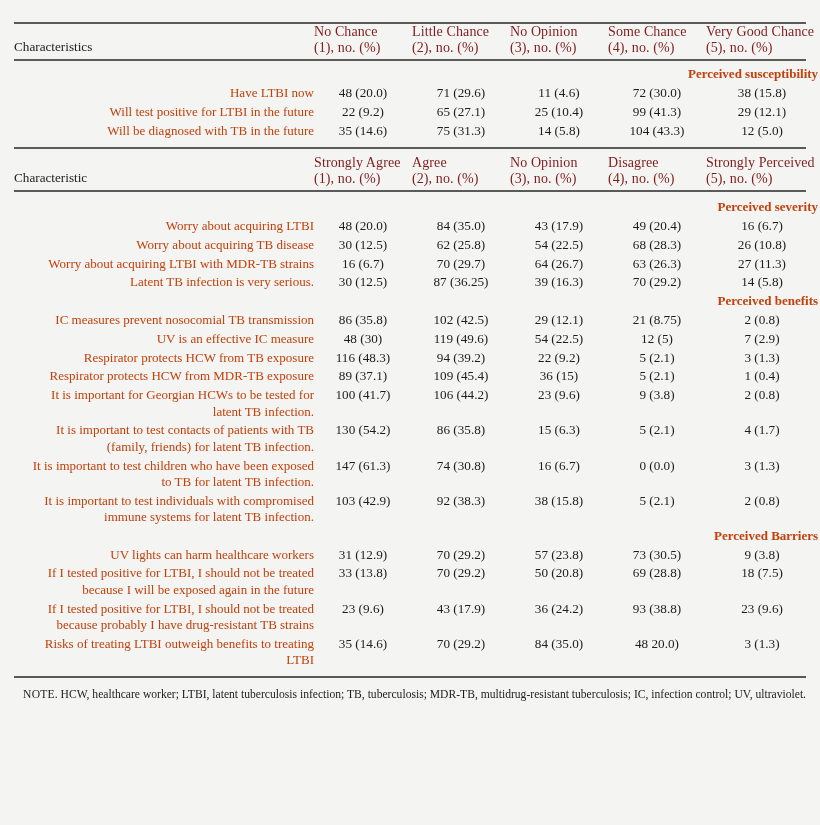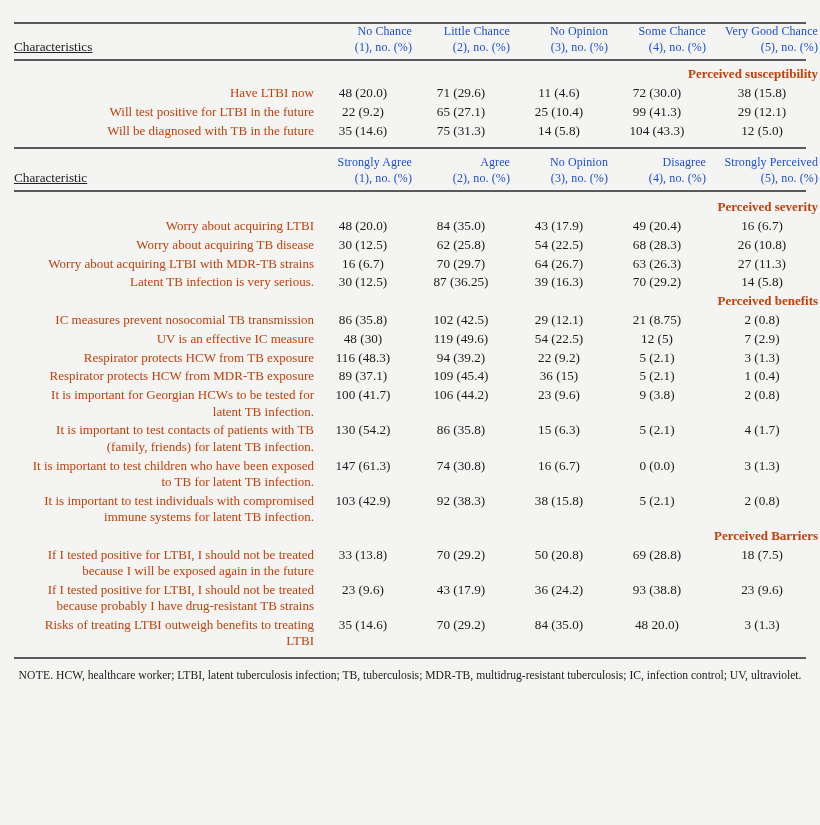--- a/index.html
+++ b/index.html
@@ -51,37 +51,36 @@
   }
   .rule-mid-thick {
     height: 0;
     border-top: 2.4px solid #5a5a5a;
     margin: 7px 0 0 0;
   }
 
   
   th.hd {
     font-weight: normal;
-    font-size: 12px;
+    font-size: 14px;
     line-height: 15.5px;
-    text-align: right;
+    text-align: left;
     vertical-align: bottom;
     padding: 0 0 2px 0;
     letter-spacing: 0.1px;
-    color: #1d4ed8;
+    color: #7f1d1d;
   }
   th.hd .l2 { display: block; }
   th.hd-label {
     font-weight: normal;
     font-size: 13.2px;
     text-align: left;
     vertical-align: bottom;
     padding: 0 0 2px 0;
     color: #222;
-    text-decoration: underline;
   }
 
   
   td.lbl {
     font-size: 13px;
     line-height: 16.4px;
     text-align: right;
     vertical-align: top;
     padding: 1.2px 0 1.2px 0;
     color: #c2410c;
@@ -108,21 +107,21 @@
     display: block;
     padding-left: 14px;
     text-indent: -14px;
   }
 
   .note {
     font-size: 11.6px;
     line-height: 16px;
     color: #1c1c1c;
     padding-top: 9px;
-    text-align: center;
+    text-align: right;
   }
   .note .nlabel {
     font-variant: small-caps;
     font-size: 11.6px;
     letter-spacing: 0.2px;
   }
 </style>
 </head>
 <body>
 
@@ -392,20 +391,30 @@
         <td class="num">38 (15.8)</td>
         <td class="num">5 (2.1)</td>
         <td class="num">2 (0.8)</td>
       </tr>
 
       <tr class="section">
         <td class="lbl" colspan="6">Perceived Barriers</td>
       </tr>
       <tr class="item">
         <td class="lbl">
+            <span class="hang">UV lights can harm healthcare workers</span>
+          </td>
+        <td class="num">31 (12.9)</td>
+        <td class="num">70 (29.2)</td>
+        <td class="num">57 (23.8)</td>
+        <td class="num">73 (30.5)</td>
+        <td class="num">9 (3.8)</td>
+      </tr>
+      <tr class="item">
+        <td class="lbl">
             <span class="hang">If I tested positive for LTBI, I should not be treated because I will be exposed again in the future</span>
           </td>
         <td class="num">33 (13.8)</td>
         <td class="num">70 (29.2)</td>
         <td class="num">50 (20.8)</td>
         <td class="num">69 (28.8)</td>
         <td class="num">18 (7.5)</td>
       </tr>
       <tr class="item">
         <td class="lbl">

